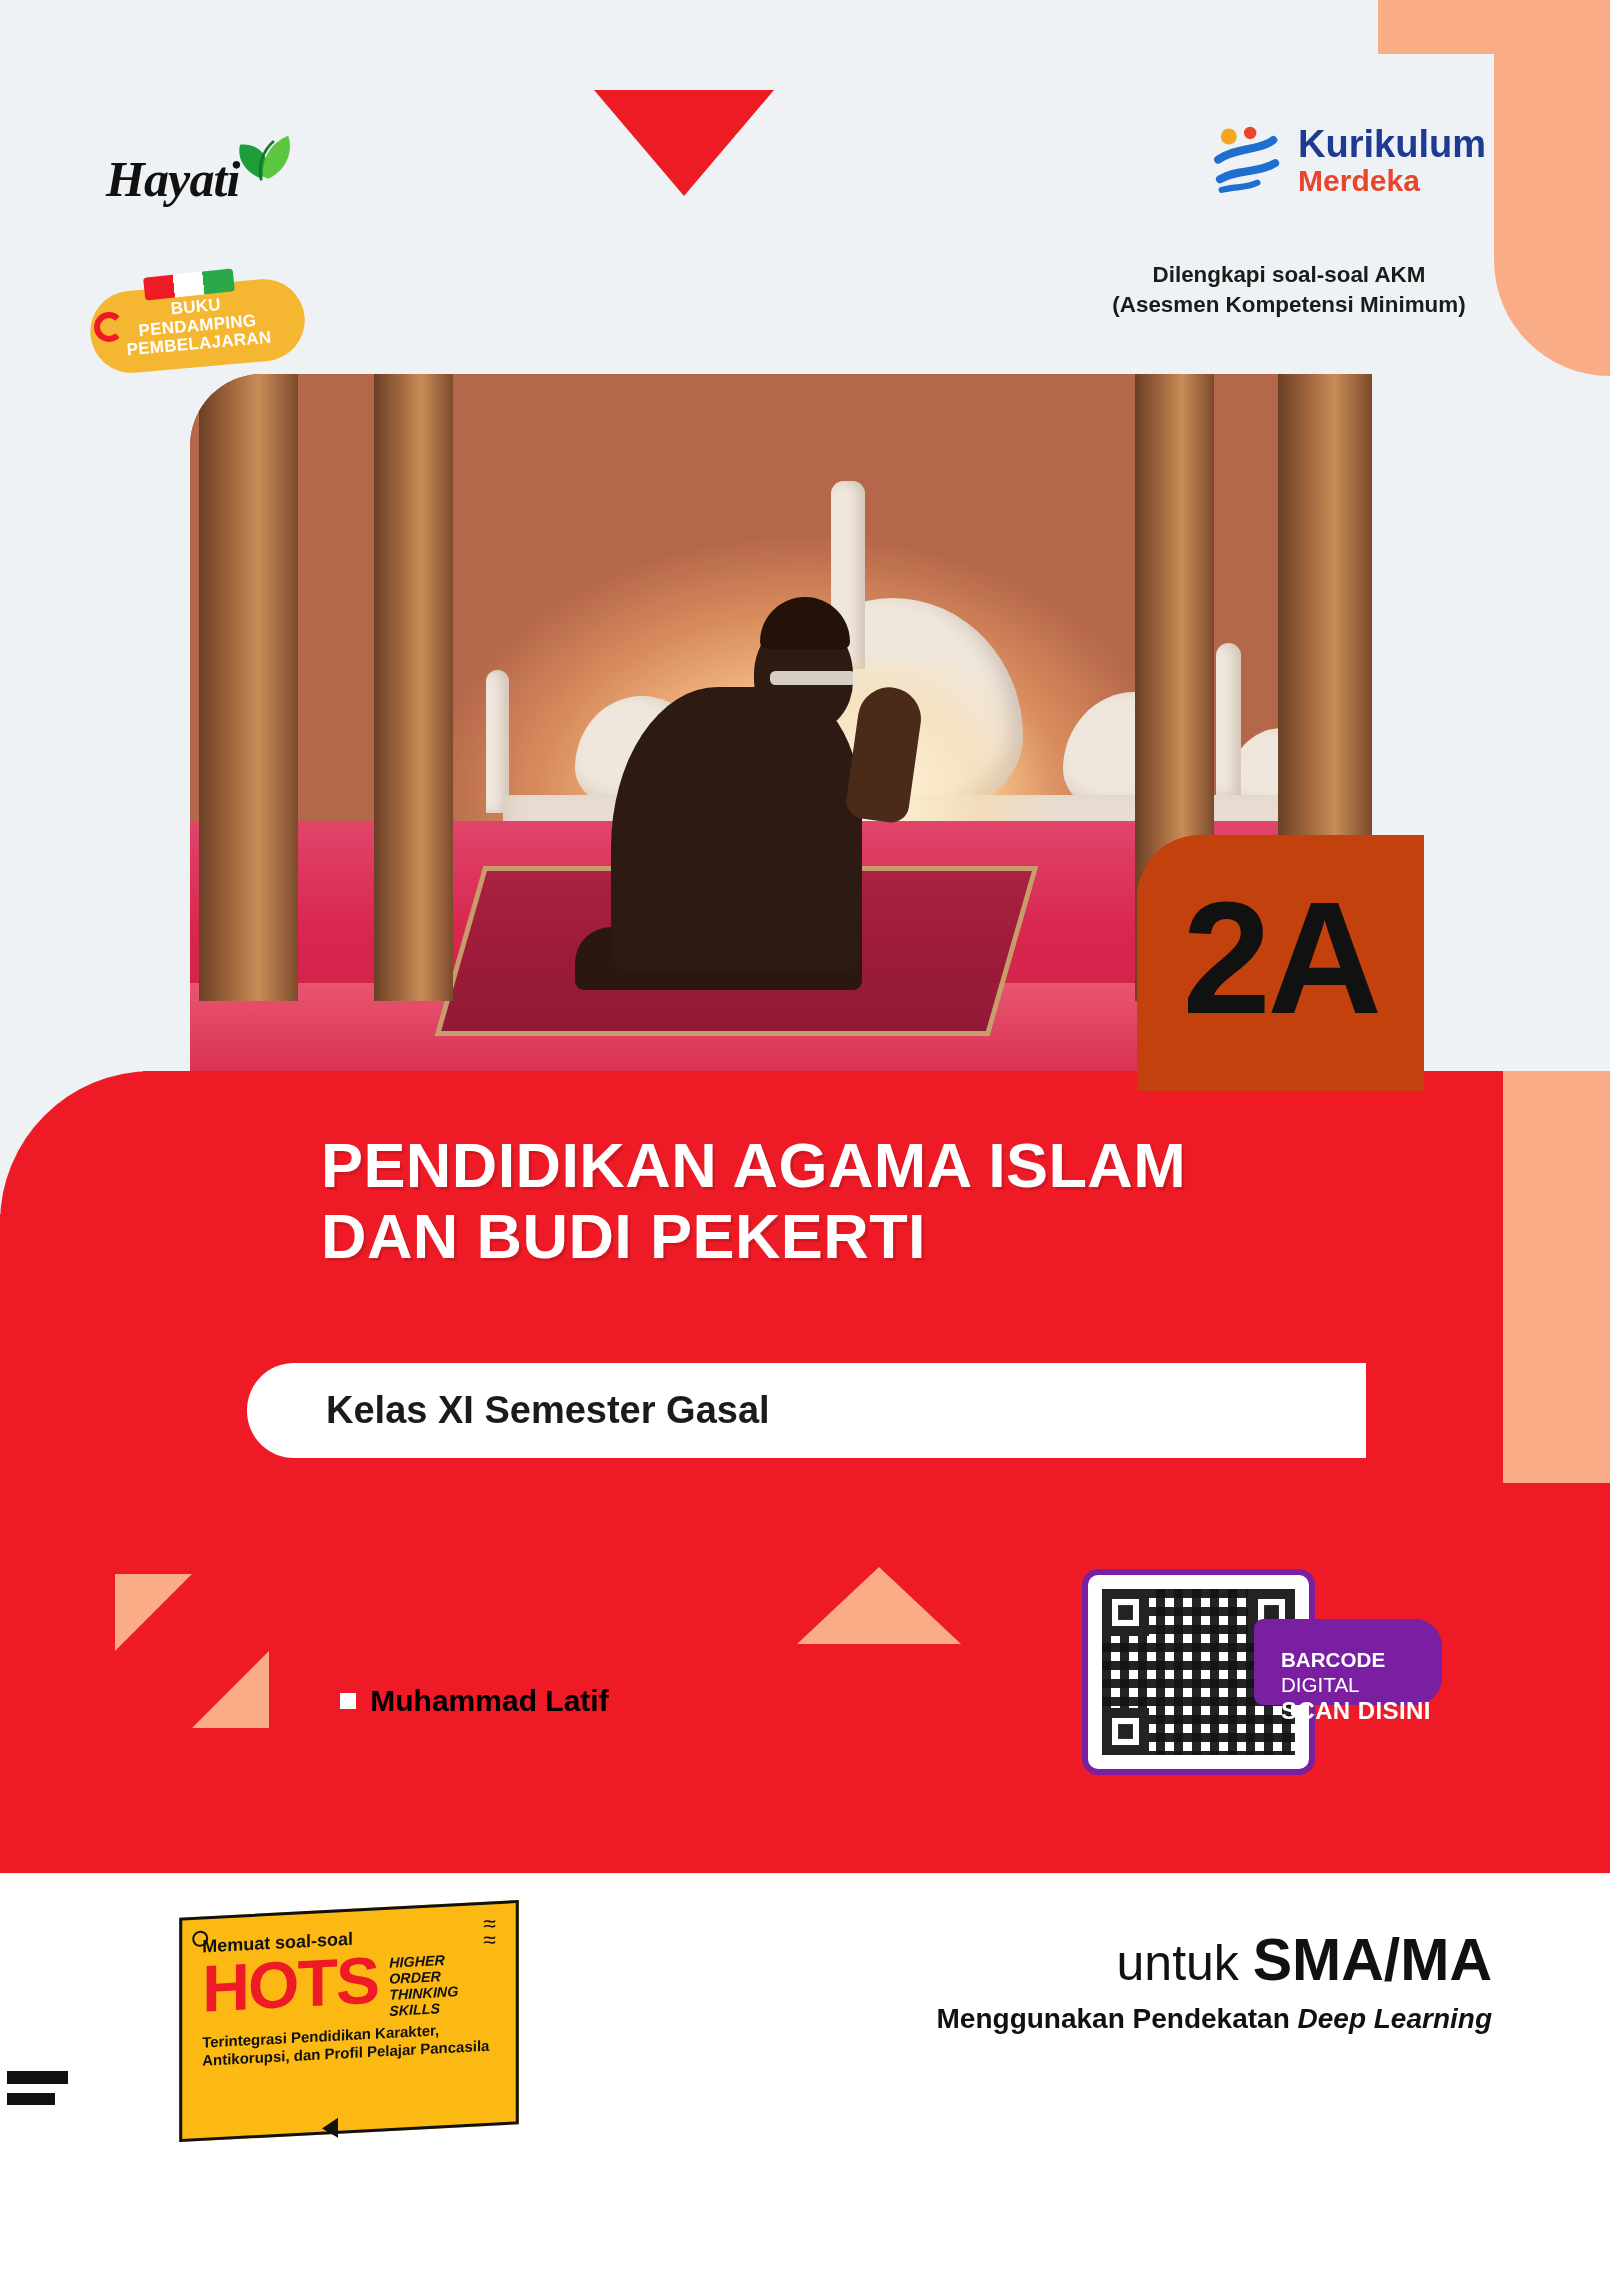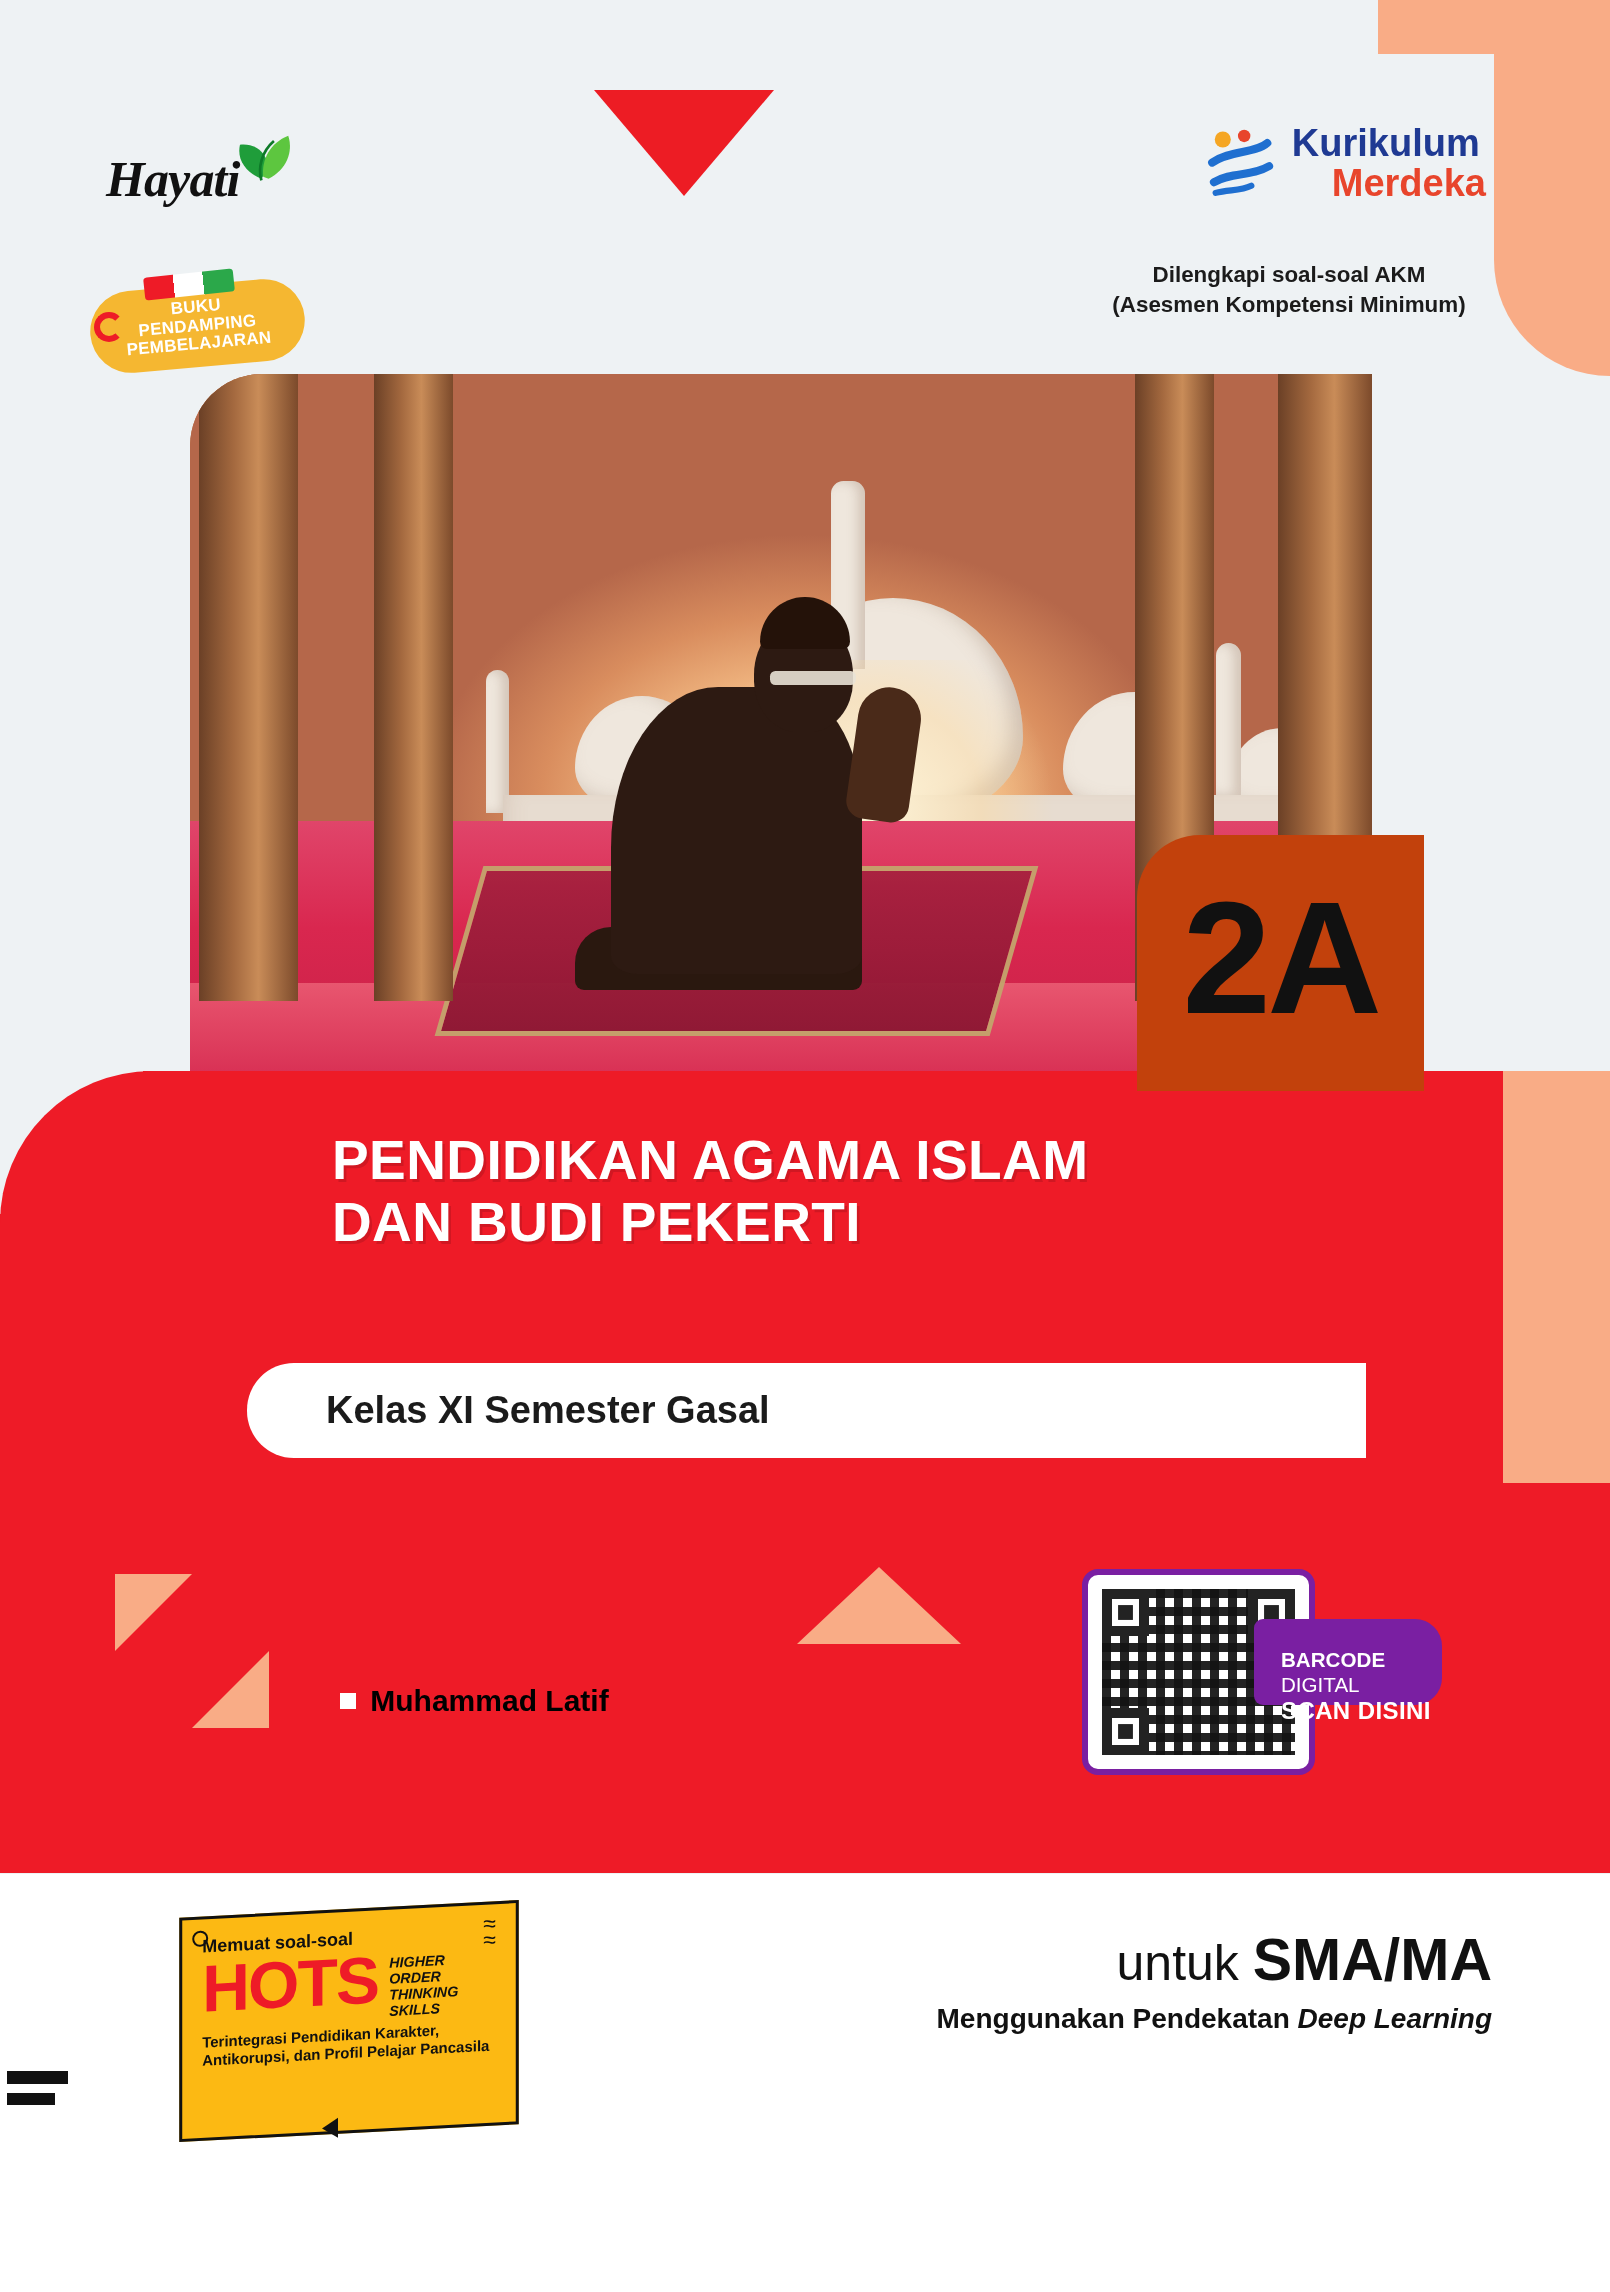--- a/index.html
+++ b/index.html
@@ -194,26 +194,25 @@
 
   
   .title-block {
     position: absolute;
     left: 321px; top: 1130px;
     width: 1119px;
   }
   .title-line {
     font-family: "Liberation Sans", sans-serif;
     font-weight: bold;
-    font-size: 55px;
+    font-size: 63px;
     line-height: 1.12;
     color: #ffffff;
     letter-spacing: 0.4px;
     text-shadow: 2.7px 2.7px 0 rgba(0,0,0,.12);
-    margin-left: 11px;
   }
   .subtitle-pill {
     position: absolute;
     left: 247px; top: 1363px;
     width: 1119px; height: 95px;
     background: #ffffff;
     border-top-left-radius: 47px;
     border-bottom-left-radius: 47px;
     display: flex; align-items: center;
     padding-left: 79px;
@@ -310,21 +309,21 @@
   }
 
   
   .km {
     position: absolute; right: 124px; top: 124px;
     display: flex; align-items: center; gap: 14.3px;
   }
   .km .mark { width: 73px; height: 73px; position: relative; }
   .km .words { line-height: 1.05; }
   .km .words .l1 { font-size: 38px; font-weight: bold; color: #1f3a93; }
-  .km .words .l2 { font-size: 38px; font-weight: bold; color: #e8452c; margin-left: 40px; }
+  .km .words .l2 { font-size: 30px; font-weight: bold; color: #e8452c; }
   .akm {
     position: absolute; right: 124px; top: 260px;
     width: 394px;
     text-align: center;
     font-size: 22.4px; font-weight: bold; color: #1b1b1b;
     line-height: 1.35;
   }
 
   
   .qr-wrap {

